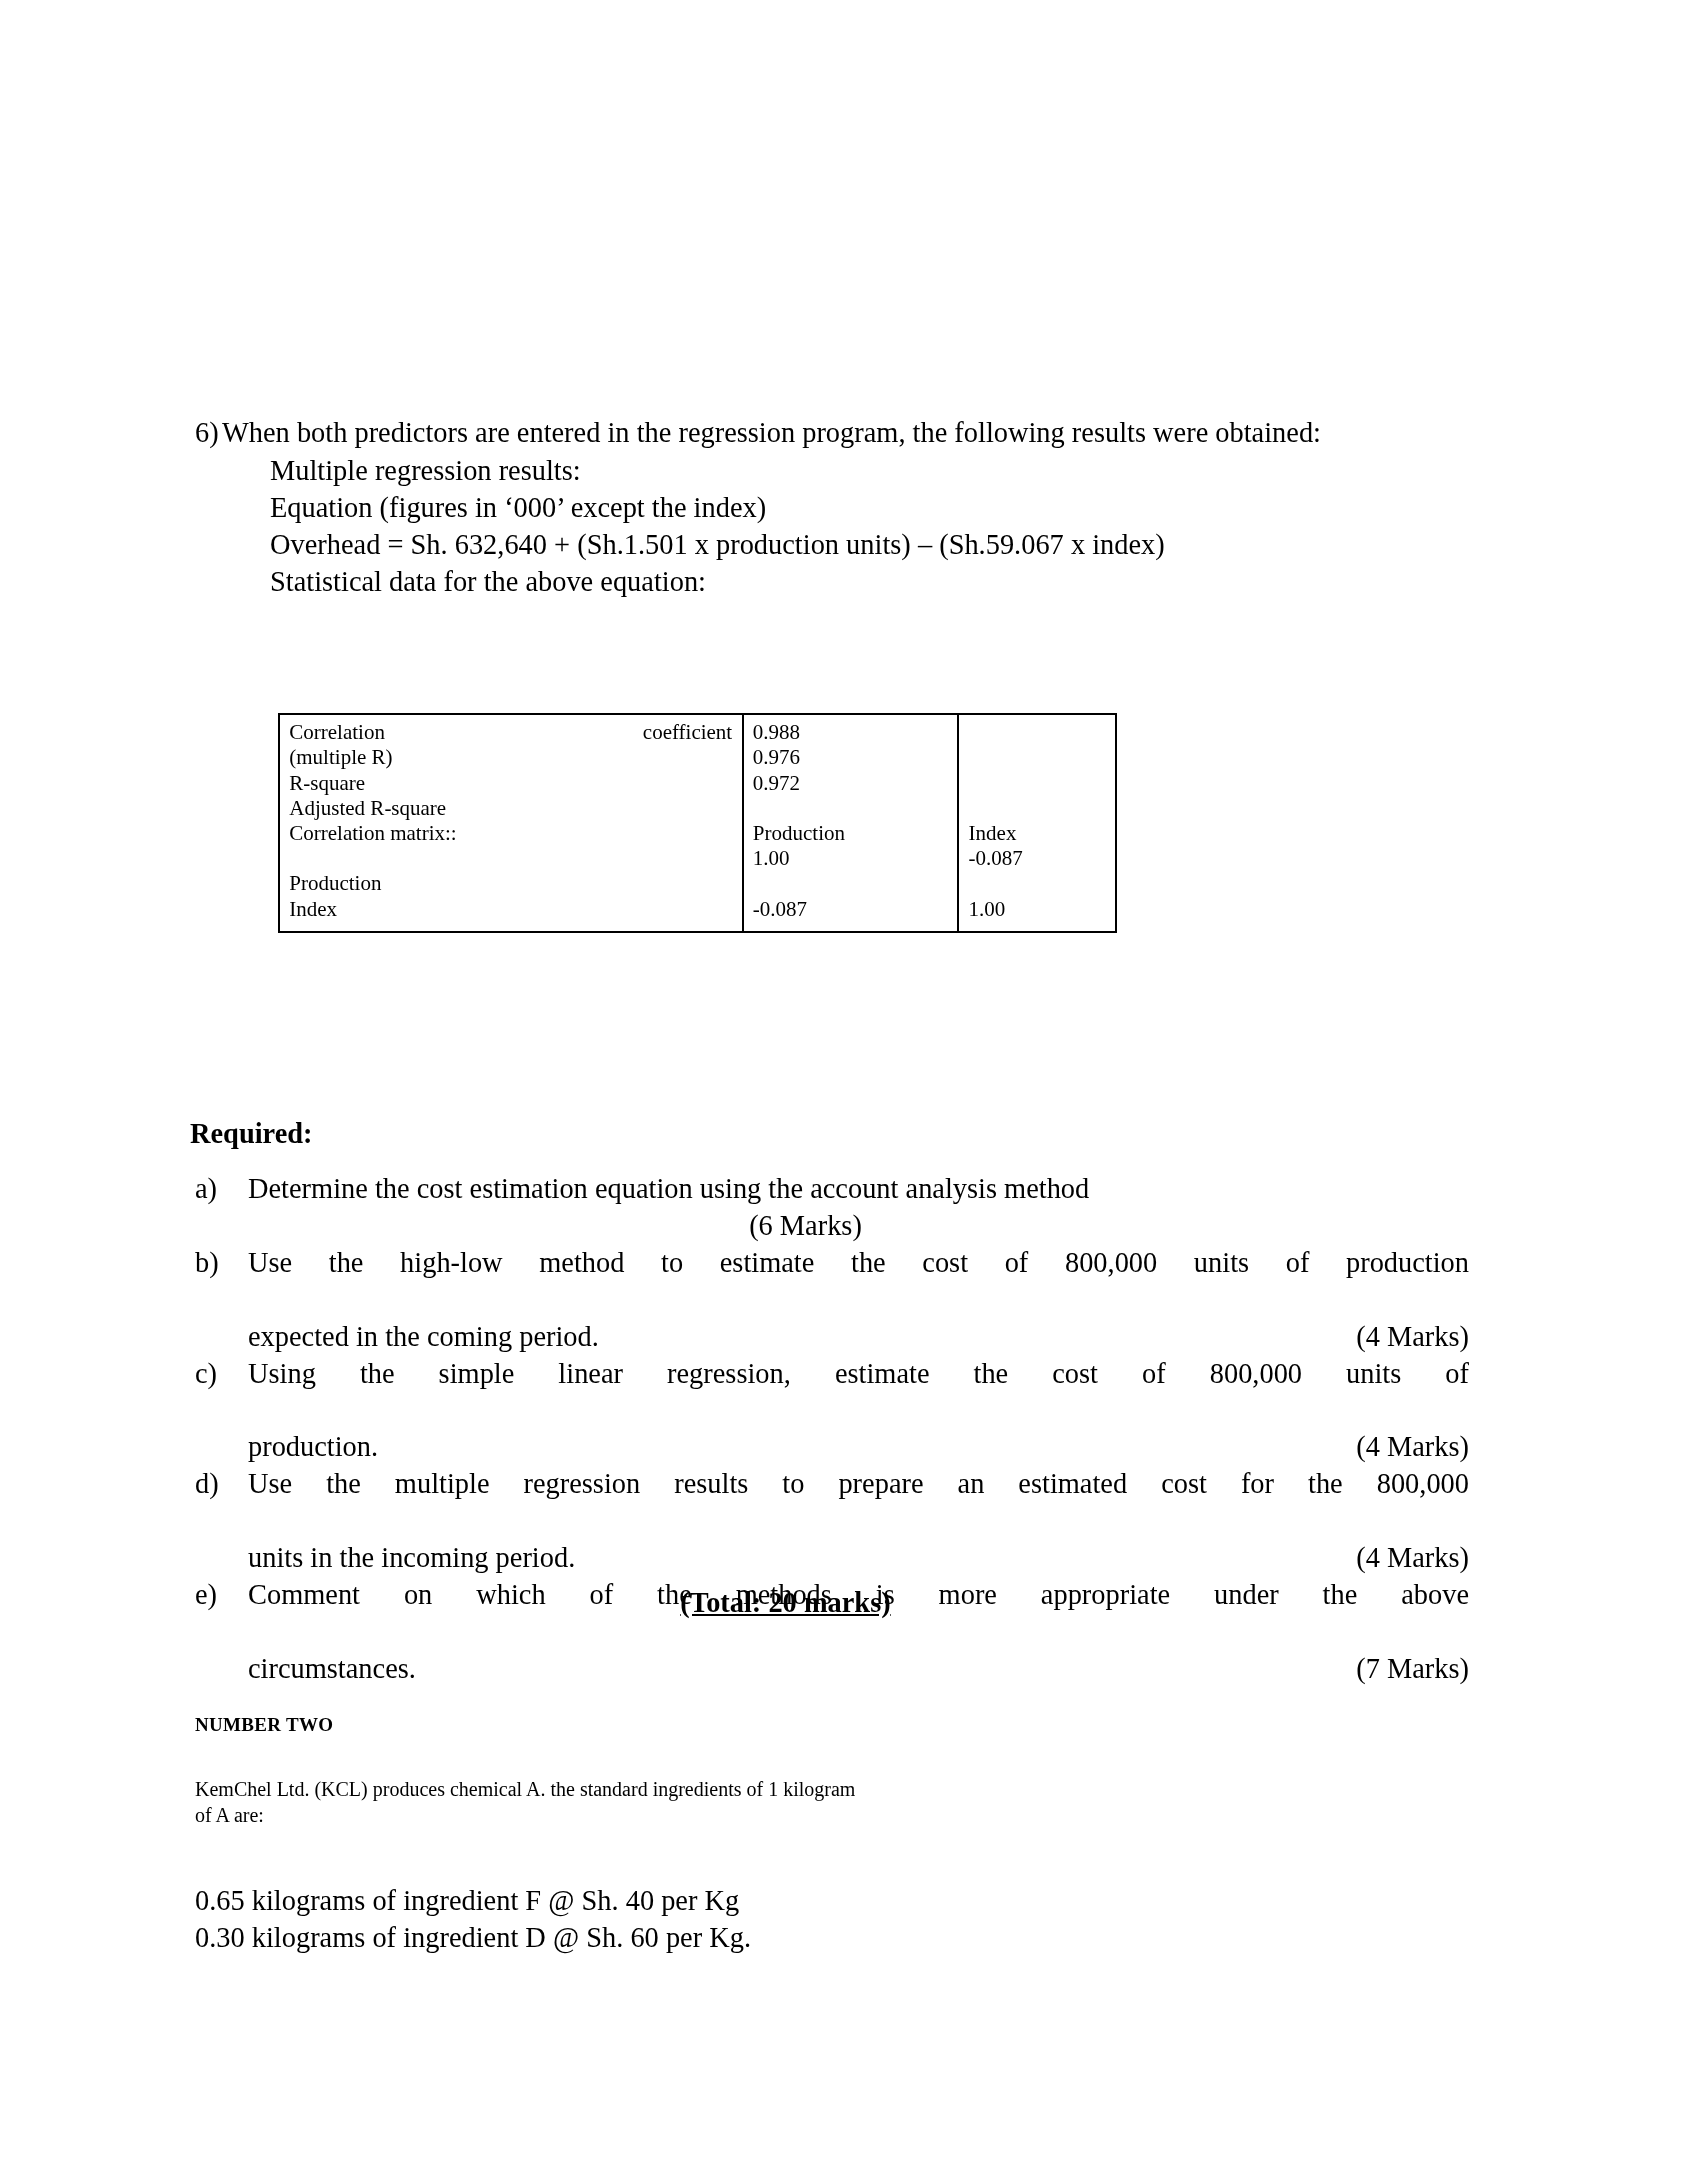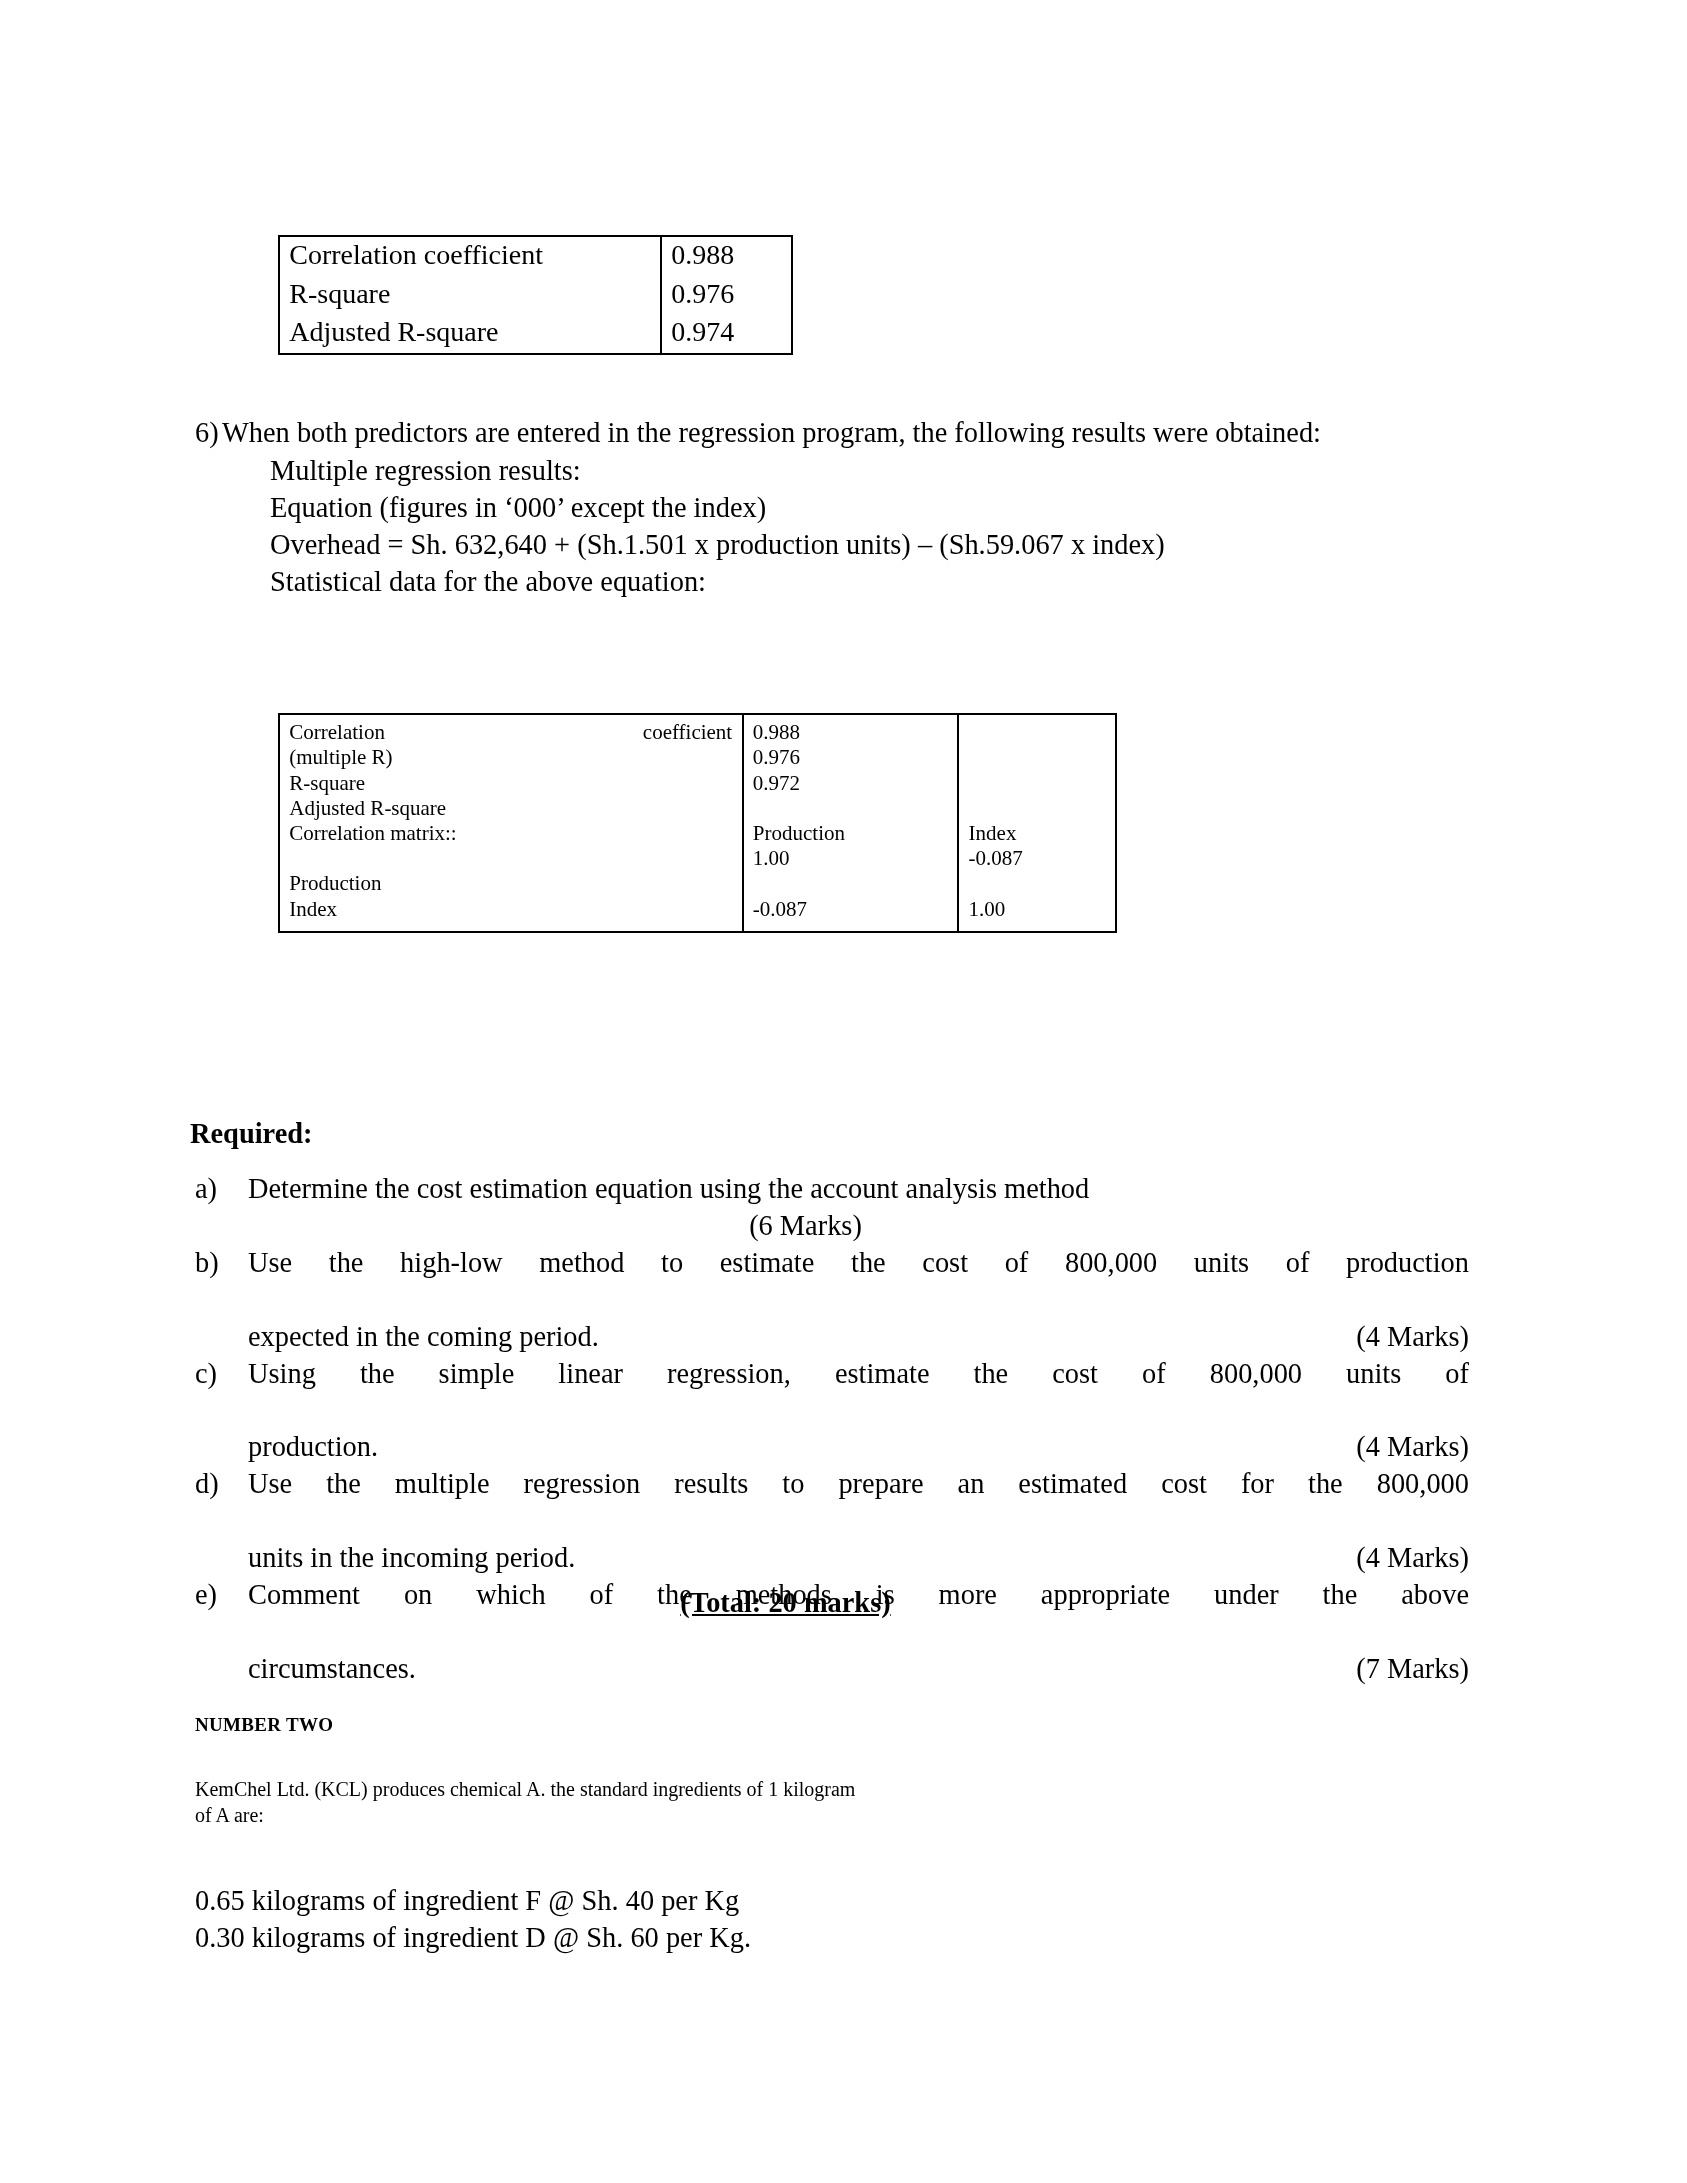--- a/index.html
+++ b/index.html
@@ -188,36 +188,20 @@
     font-size: 28.4px;
     line-height: 1.32;
   }
   .ingredients div { white-space: nowrap; }
 </style>
 </head>
 <body>
 
 <div class="page">
 
-  <table class="table-one">
-    <tbody>
-      <tr>
-        <td class="label">Correlation coefficient</td>
-        <td class="value">0.988</td>
-      </tr>
-      <tr>
-        <td class="label">R-square</td>
-        <td class="value">0.976</td>
-      </tr>
-      <tr>
-        <td class="label">Adjusted R-square</td>
-        <td class="value">0.974</td>
-      </tr>
-    </tbody>
-  </table>
 
   <div class="item-six">
     <span class="marker">6)</span>
     <div class="body">
       <span class="lead">When both predictors are entered in the regression program, the following results were obtained:</span>
       <div class="sub-block">
         <div>Multiple regression results:</div>
         <div>Equation (figures in ‘000’ except the index)</div>
         <div>Overhead = Sh. 632,640 + (Sh.1.501 x production units) – (Sh.59.067 x index)</div>
         <div>Statistical data for the above equation:</div>

